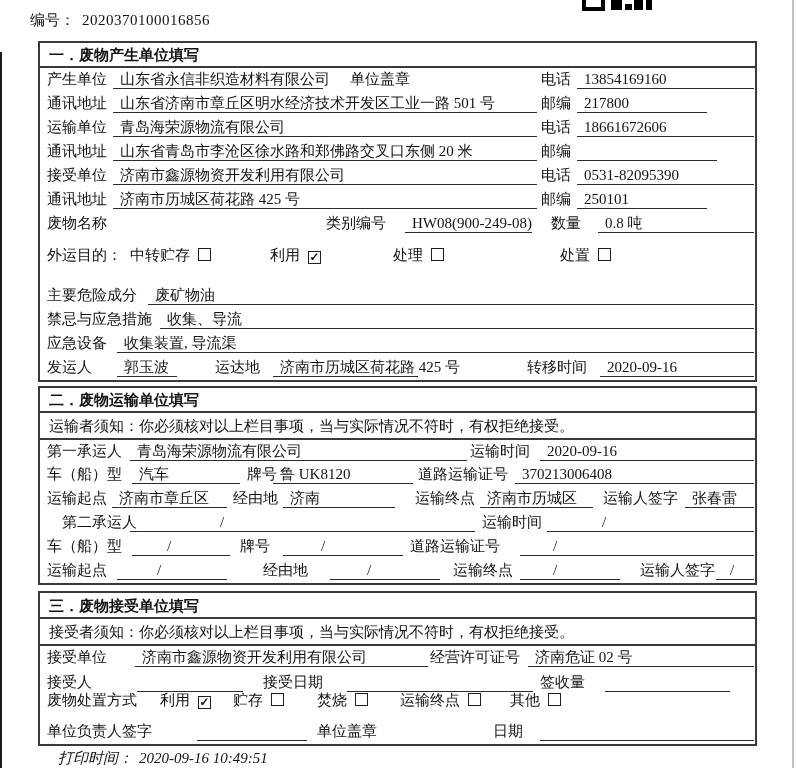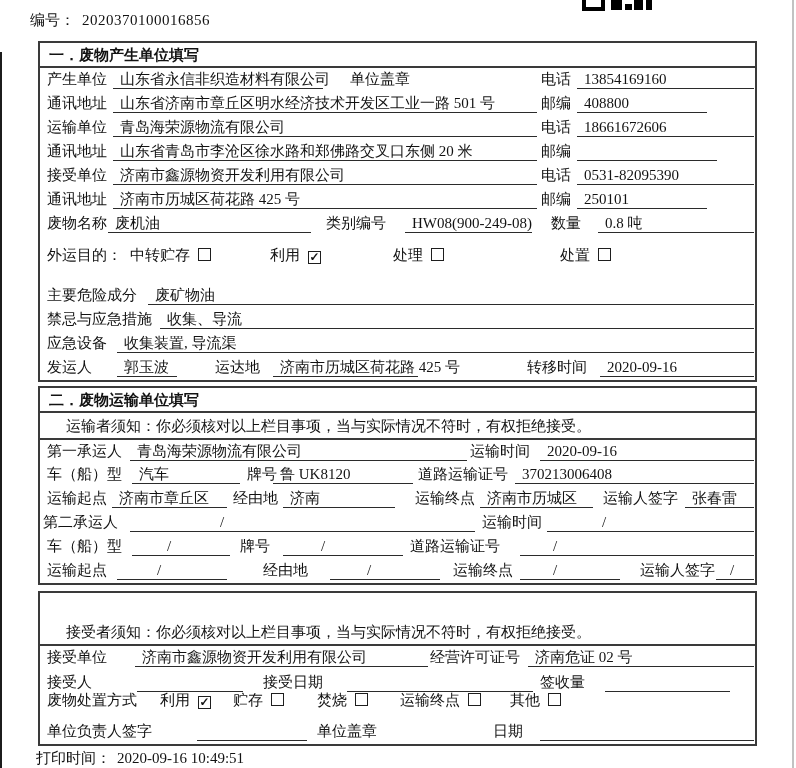--- a/index.html
+++ b/index.html
@@ -13,29 +13,29 @@
              font-family:"Liberation Sans","DejaVu Sans",sans-serif;letter-spacing:0.5px;}
   .qr{position:absolute;left:580px;top:0;}
   .box{position:absolute;left:38px;width:719px;border:2px solid #3a3a3a;box-sizing:border-box;background:#fff;}
   #box1{top:41px;height:341px;}
   #box2{top:386px;height:199px;text-decoration:underline;}
   #box3{top:591px;height:155px;}
   .sec-head{position:absolute;top:0;left:0;right:0;height:25px;border-bottom:2px solid #3a3a3a;
             font-weight:bold;line-height:24px;padding-left:9px;box-sizing:border-box;
             font-family:"Liberation Sans","DejaVu Sans",sans-serif;font-size:15px;}
   .notice{position:absolute;top:25px;left:0;right:0;height:27px;border-bottom:2px solid #3a3a3a;
-          line-height:26px;padding-left:26px;box-sizing:border-box;white-space:nowrap;}
+          line-height:26px;padding-left:9px;box-sizing:border-box;white-space:nowrap;}
   .r{position:absolute;left:0;width:715px;height:24px;}
   .lab{position:absolute;bottom:3px;white-space:nowrap;}
   .u{position:absolute;bottom:3px;height:17px;line-height:17px;border-bottom:1.5px solid #2b2b2b;
      white-space:nowrap;text-indent:7px;}
   .opt{position:absolute;bottom:3px;white-space:nowrap;}
   .cb{display:inline-block;width:11px;height:11px;border:1px solid #1e1e1e;margin-left:8px;
       font-size:12px;line-height:10px;text-align:center;vertical-align:-1px;font-weight:bold;text-indent:0;}
-  .print-line{position:absolute;left:36px;top:749px;white-space:nowrap;}
+  .print-line{position:absolute;left:58px;top:749px;white-space:nowrap;font-style:italic;}
   .print-line .t{margin-left:6px;}
 </style>
 </head>
 <body>
 
 <div class="page">
 
   <div class="scan-edge-left"></div>
   <div class="scan-edge-right"></div>
 
@@ -58,21 +58,21 @@
       <span class="u" style="left:73px;width:210px">山东省永信非织造材料有限公司</span>
       <span class="lab" style="left:310px">单位盖章</span>
       <span class="lab" style="left:501px">电话</span>
       <span class="u" style="left:537px;width:177px">13854169160</span>
     </div>
 
     <div class="r" style="top:49px">
       <span class="lab" style="left:7px">通讯地址</span>
       <span class="u" style="left:73px;width:424px">山东省济南市章丘区明水经济技术开发区工业一路 501 号</span>
       <span class="lab" style="left:501px">邮编</span>
-      <span class="u" style="left:537px;width:130px">408800</span>
+      <span class="u" style="left:537px;width:130px">217800</span>
     </div>
 
     <div class="r" style="top:73px">
       <span class="lab" style="left:7px">运输单位</span>
       <span class="u" style="left:73px;width:424px">青岛海荣源物流有限公司</span>
       <span class="lab" style="left:501px">电话</span>
       <span class="u" style="left:537px;width:177px">18661672606</span>
     </div>
 
     <div class="r" style="top:97px">
@@ -91,21 +91,20 @@
 
     <div class="r" style="top:145px">
       <span class="lab" style="left:7px">通讯地址</span>
       <span class="u" style="left:73px;width:424px">济南市历城区荷花路 425 号</span>
       <span class="lab" style="left:501px">邮编</span>
       <span class="u" style="left:537px;width:130px">250101</span>
     </div>
 
     <div class="r" style="top:169px">
       <span class="lab" style="left:7px">废物名称</span>
-      <span class="u" style="left:68px;width:203px">废机油</span>
       <span class="lab" style="left:286px">类别编号</span>
       <span class="u" style="left:365px;width:127px">HW08(900-249-08)</span>
       <span class="lab" style="left:511px">数量</span>
       <span class="u" style="left:558px;width:156px">0.8 吨</span>
     </div>
 
 
     <div class="r" style="top:201px">
       <span class="lab" style="left:7px">外运目的：</span>
       <span class="opt" style="left:90px">
@@ -172,21 +171,21 @@
       <span class="u" style="left:72px;width:115px">济南市章丘区</span>
       <span class="lab" style="left:193px">经由地</span>
       <span class="u" style="left:243px;width:112px">济南</span>
       <span class="lab" style="left:375px">运输终点</span>
       <span class="u" style="left:440px;width:113px">济南市历城区</span>
       <span class="lab" style="left:563px">运输人签字</span>
       <span class="u" style="left:645px;width:69px">张春雷</span>
     </div>
 
     <div class="r" style="top:123px">
-      <span class="lab" style="left:3px">第二承运人</span>
+      <span class="lab" style="left:22px">第二承运人</span>
       <span class="u" style="left:90px;width:345px;text-indent:90px">/</span>
       <span class="lab" style="left:442px">运输时间</span>
       <span class="u" style="left:507px;width:207px;text-indent:55px">/</span>
     </div>
 
     <div class="r" style="top:147px">
       <span class="lab" style="left:7px">车（船）型</span>
       <span class="u" style="left:92px;width:98px;text-indent:35px">/</span>
       <span class="lab" style="left:200px">牌号</span>
       <span class="u" style="left:243px;width:120px;text-indent:38px">/</span>
@@ -200,20 +199,21 @@
       <span class="lab" style="left:223px">经由地</span>
       <span class="u" style="left:290px;width:110px;text-indent:37px">/</span>
       <span class="lab" style="left:413px">运输终点</span>
       <span class="u" style="left:480px;width:100px;text-indent:33px">/</span>
       <span class="lab" style="left:600px">运输人签字</span>
       <span class="u" style="left:676px;width:38px;text-indent:14px">/</span>
     </div>
   </div>
 
   <div class="box" id="box3">
+    <div class="sec-head" style="height:26px;line-height:25px">三．废物接受单位填写</div>
     <div class="notice" style="top:26px">接受者须知：你必须核对以上栏目事项，当与实际情况不符时，有权拒绝接受。</div>
 
     <div class="r" style="top:53px">
       <span class="lab" style="left:7px">接受单位</span>
       <span class="u" style="left:95px;width:293px">济南市鑫源物资开发利用有限公司</span>
       <span class="lab" style="left:390px">经营许可证号</span>
       <span class="u" style="left:488px;width:226px">济南危证 02 号</span>
     </div>
 
     <div class="r" style="top:78px">

